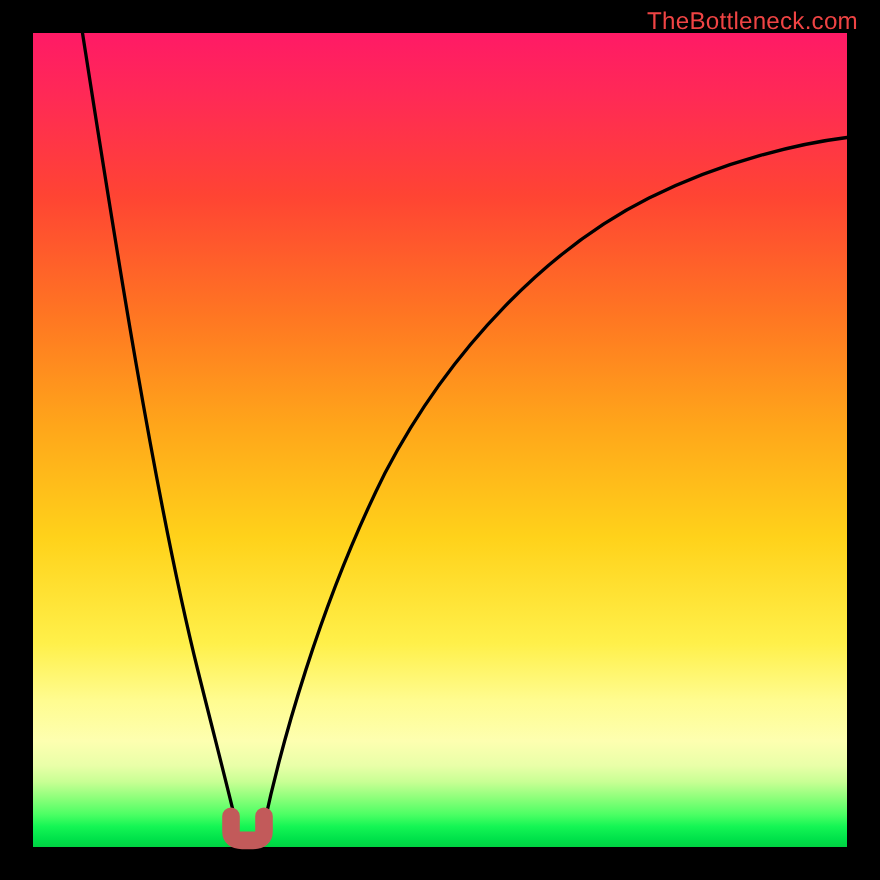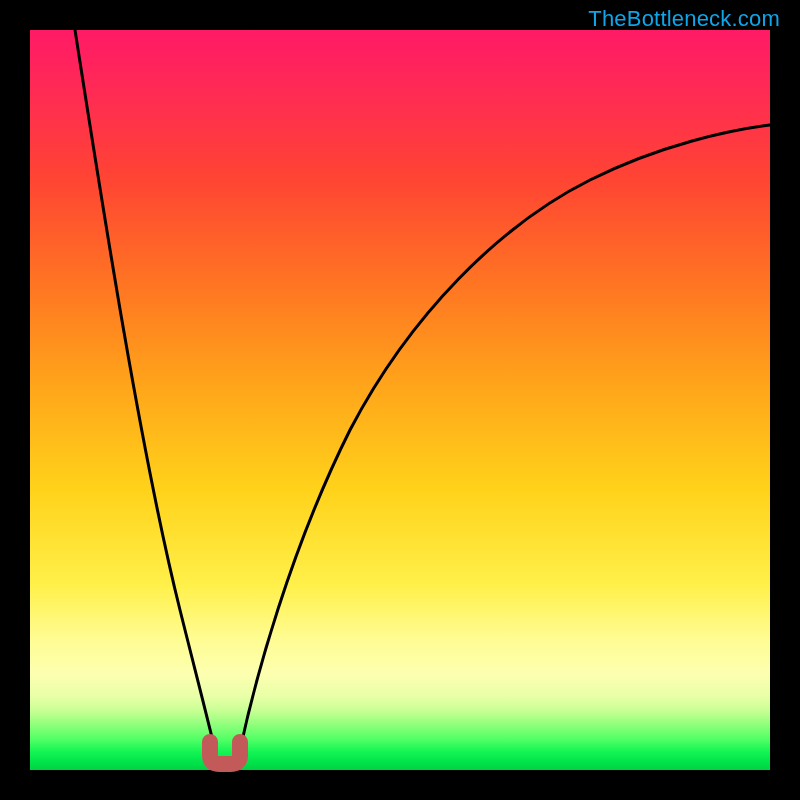--- a/index.html
+++ b/index.html
@@ -43,21 +43,21 @@
       #4cff64 96%,
       #14f554 97.5%,
       #00e24a 99%,
       #00d242 100%
     );
   }
   .watermark {
     position: absolute;
     top: 6px;
     right: 20px;
-    color: #0ea5e9;
+    color: #ef4444;
     font-size: 22px;
     font-weight: 500;
     letter-spacing: 0.2px;
     user-select: none;
   }
   svg.curves {
     position: absolute;
     left: 0;
     top: 0;
     width: 740px;

